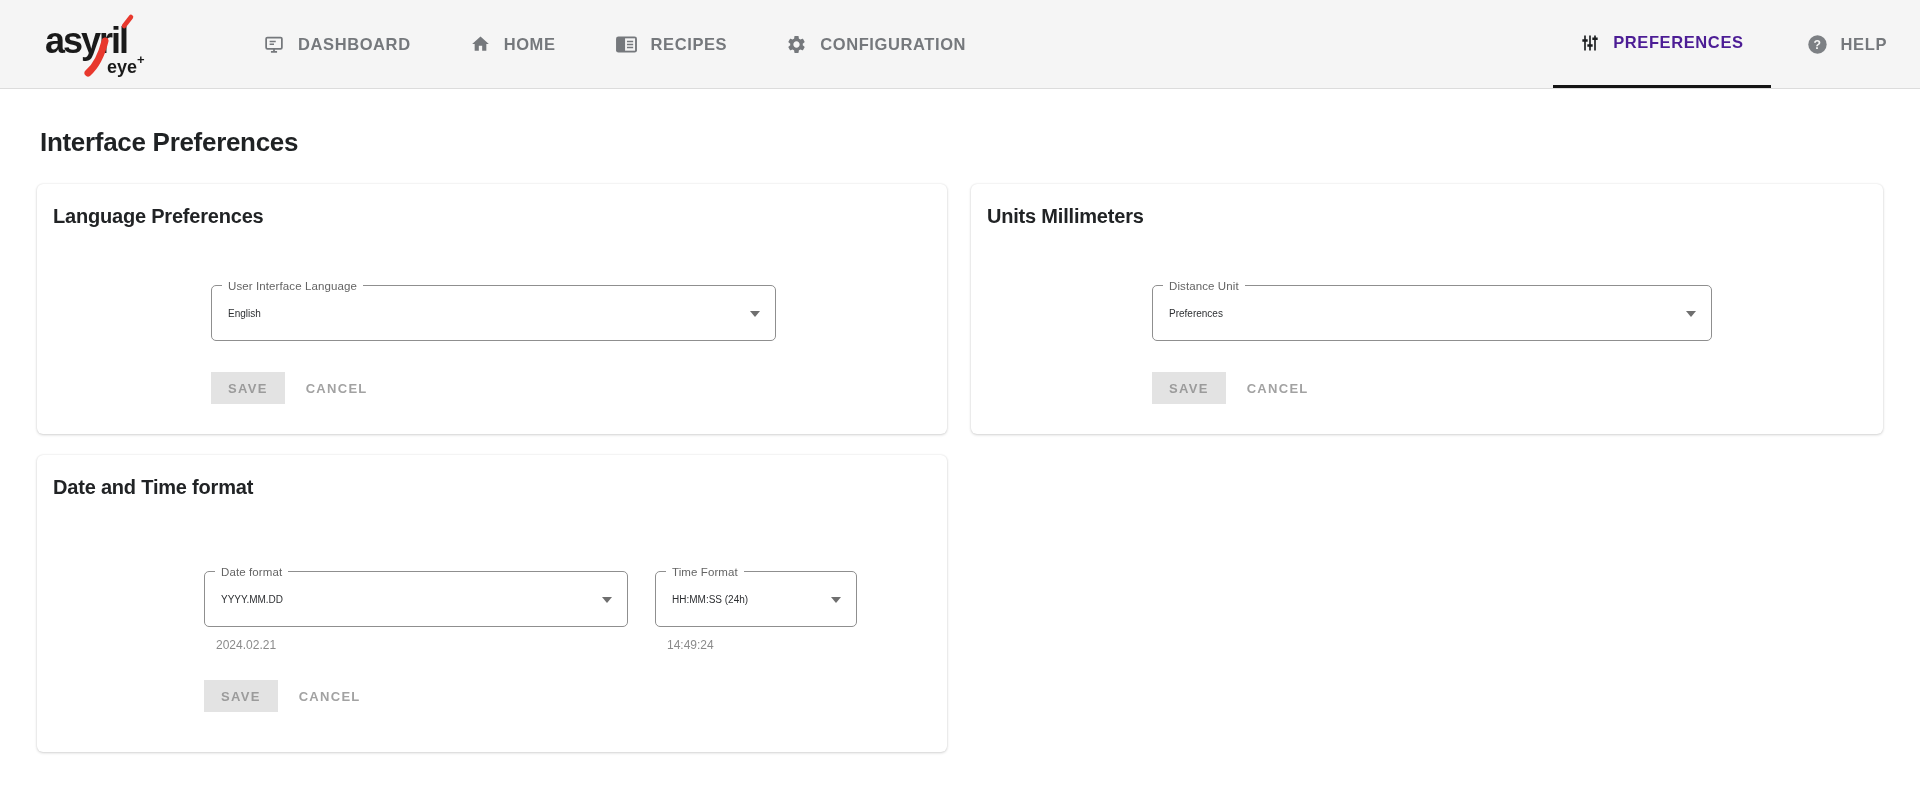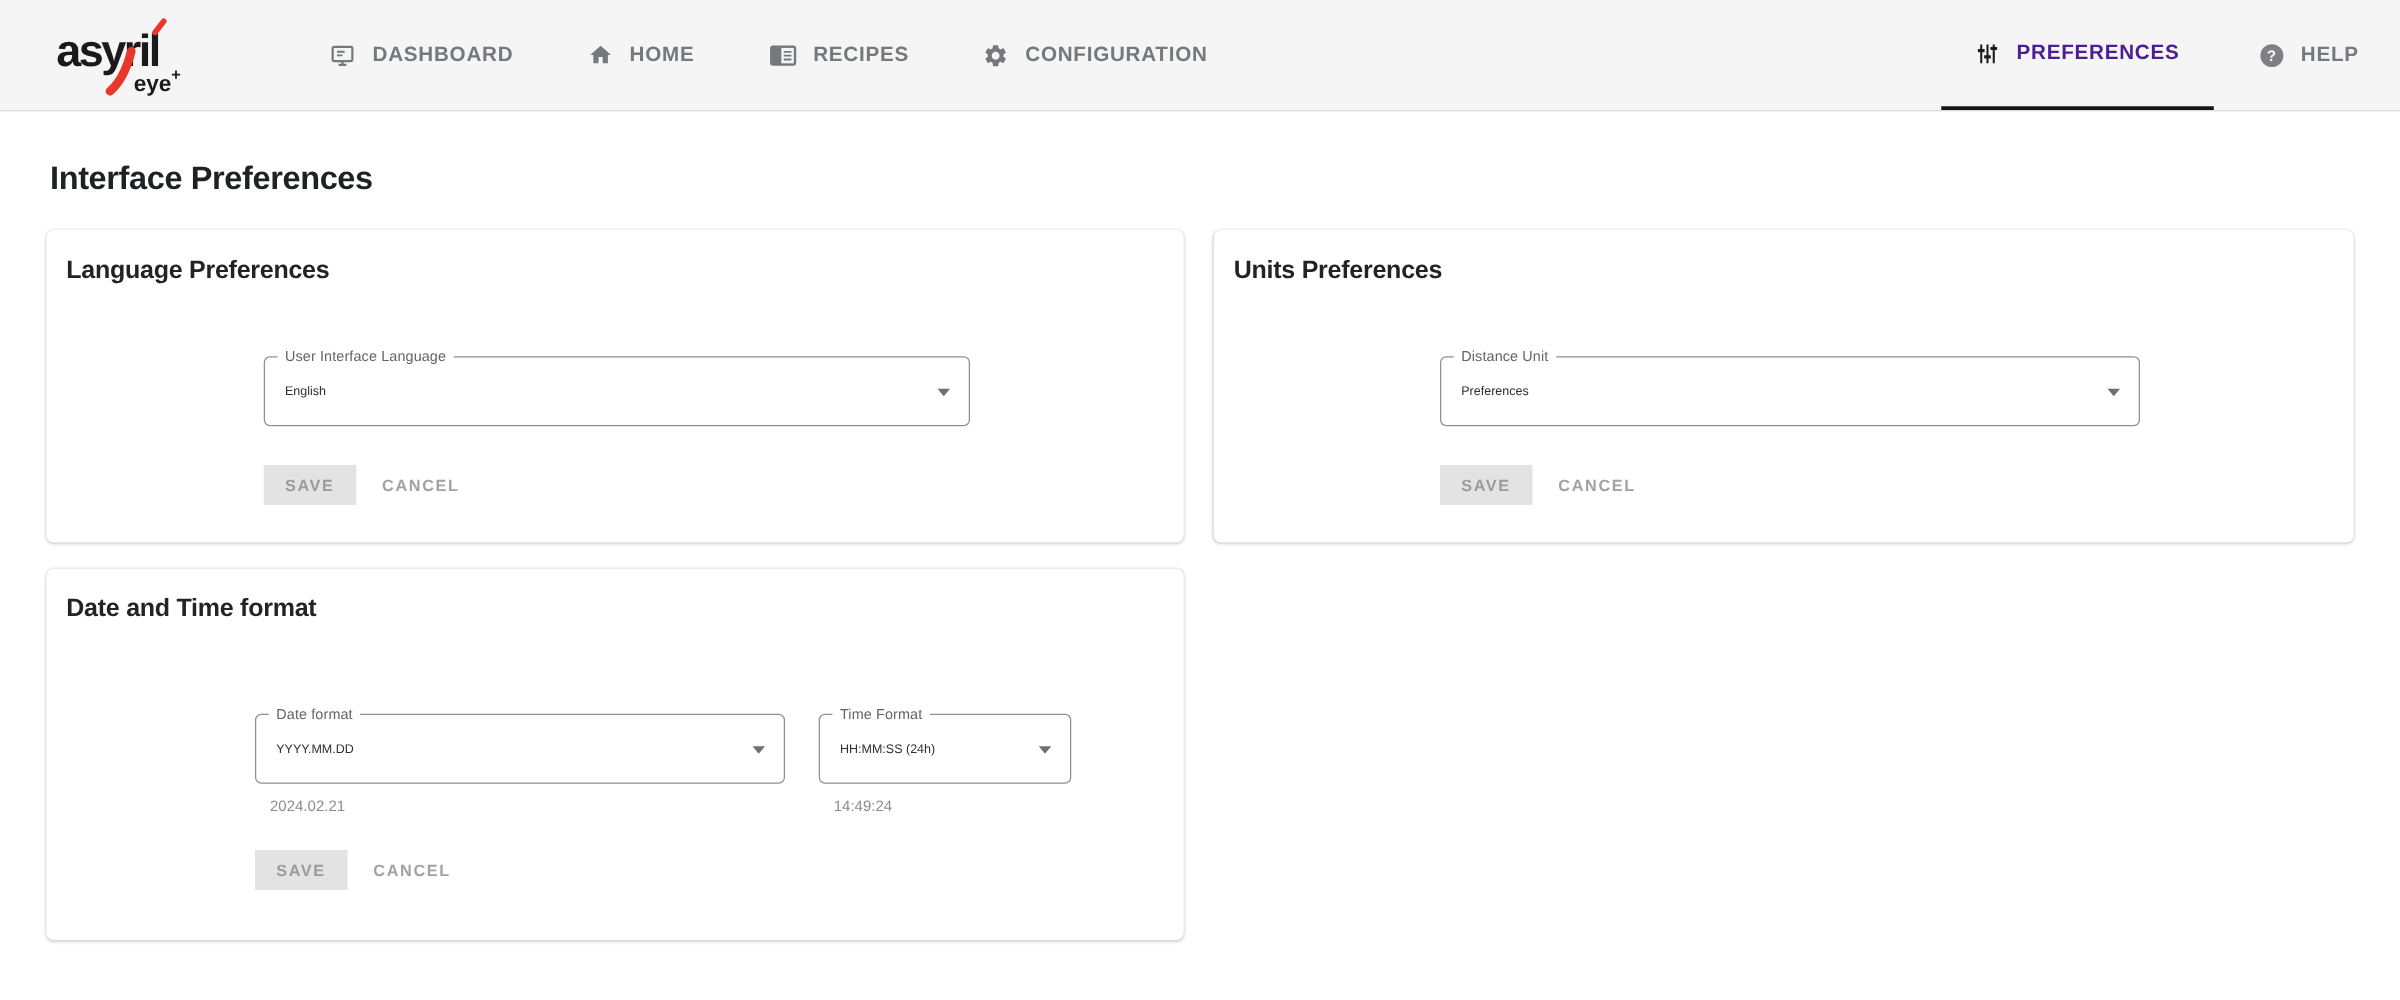--- a/index.html
+++ b/index.html
@@ -153,21 +153,21 @@
         <span class="fvalue">English</span>
         <span class="chev"></span>
       </div>
       <div class="btn-row">
         <button class="btn-save" disabled="">SAVE</button>
         <button class="btn-cancel">CANCEL</button>
       </div>
     </section>
 
     <section class="card card-units">
-      <h2 class="card-title">Units Preferences</h2>
+      <h2 class="card-title">Units Millimeters</h2>
       <div class="fieldbox">
         <span class="flabel">Distance Unit</span>
         <span class="fvalue">Preferences</span>
         <span class="chev"></span>
       </div>
       <div class="btn-row">
         <button class="btn-save" disabled="">SAVE</button>
         <button class="btn-cancel">CANCEL</button>
       </div>
     </section>

